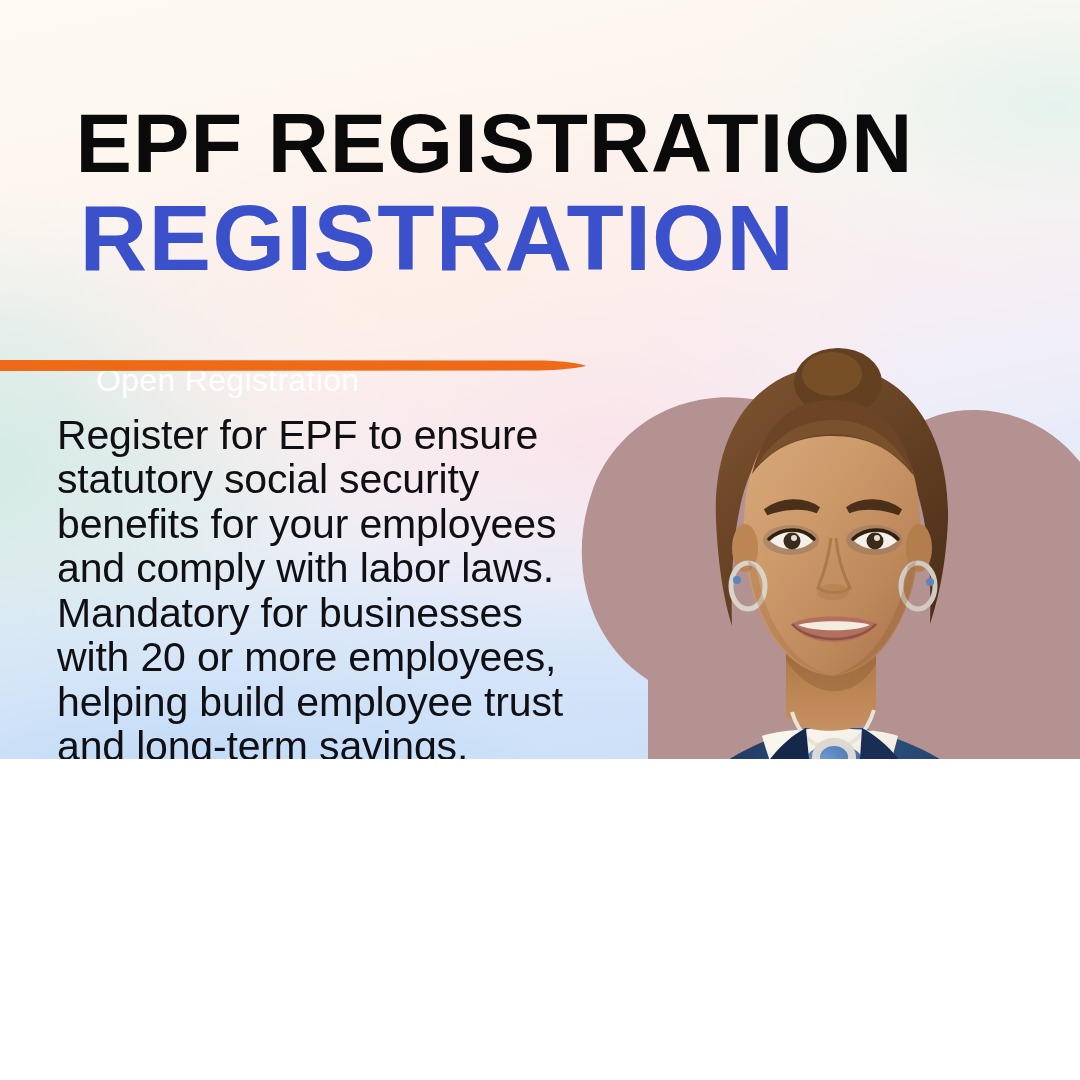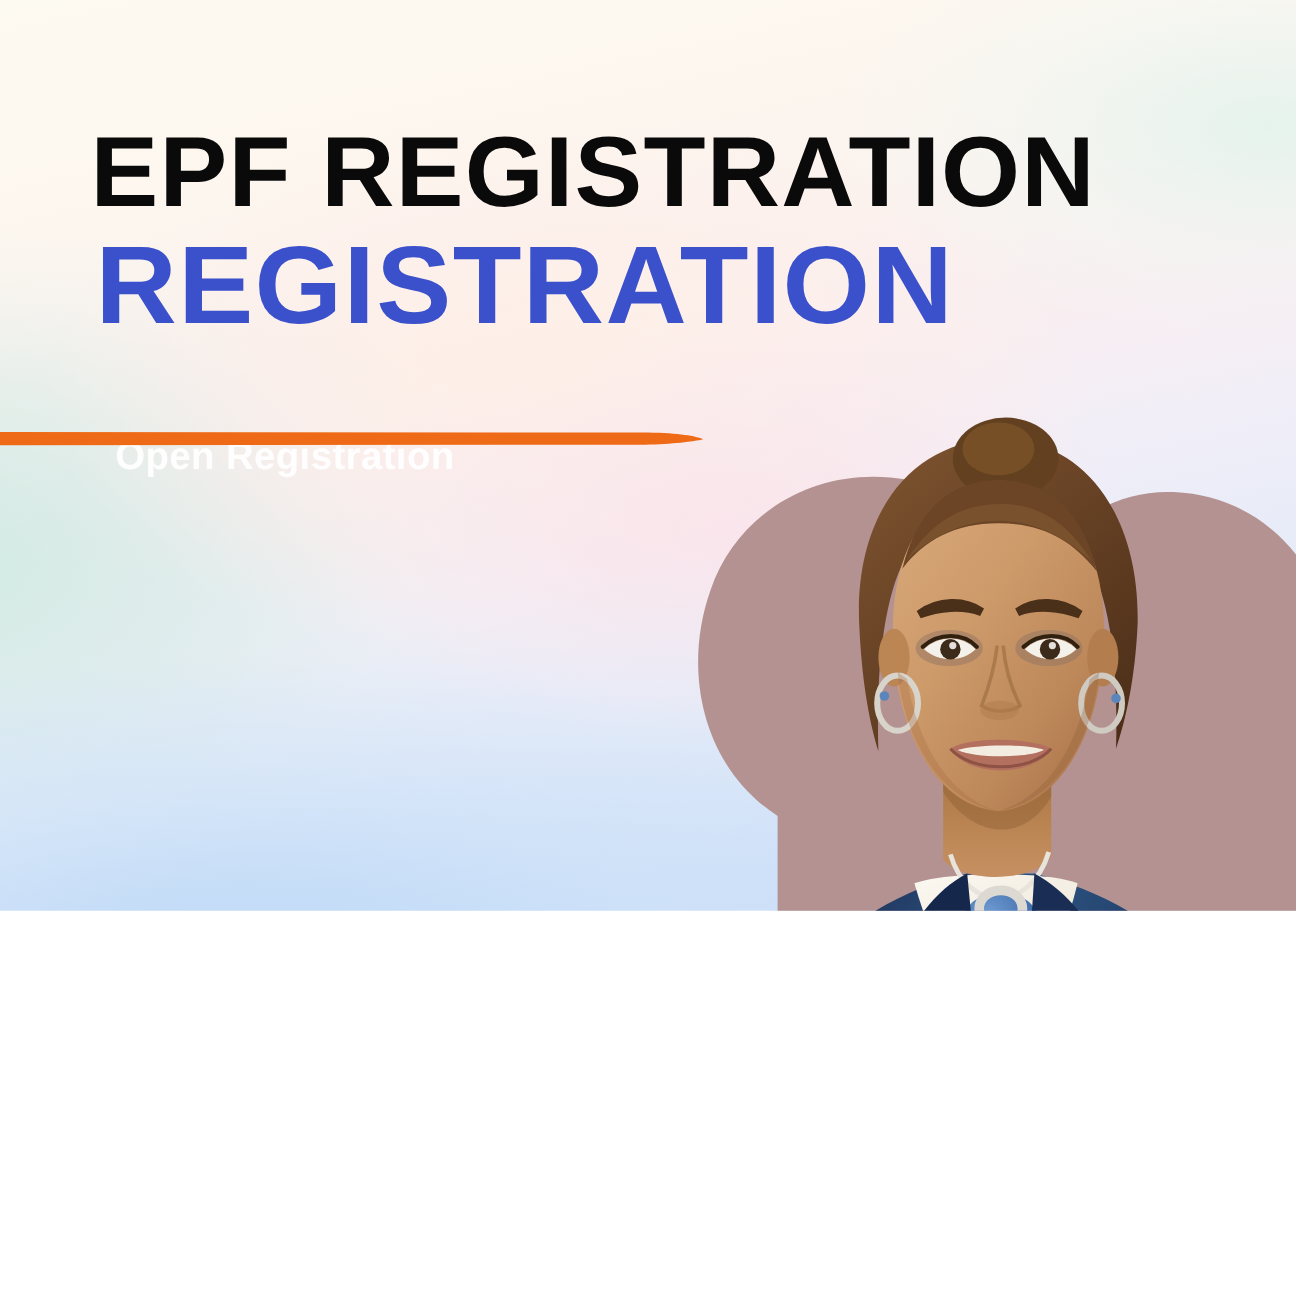--- a/index.html
+++ b/index.html
@@ -133,21 +133,21 @@
     height: 20px;
     z-index: 6;
   }
   .divider-wrap svg { display: block; }
 
   .ghost-label {
     position: absolute;
     left: 96px;
     top: 362px;
     font-size: 32px;
-    font-weight: 700;
+    font-weight: 400;
     color: #ffffff;
     letter-spacing: 0.01em;
     white-space: nowrap;
     z-index: 5;
     opacity: 0.96;
   }
 
   
   .body-copy {
     position: absolute;
@@ -387,14 +387,15 @@
   </div>
 
   <div class="divider-wrap">
     <svg viewBox="0 0 1080 20" width="1080" height="20" xmlns="http://www.w3.org/2000/svg" aria-hidden="true">
       <path d="M0 4 L 540 4.5 C 566 5 580 7.5 586 10 C 578 12 560 14 538 14.6 L 0 15 Z" fill="#ee6a17"></path>
     </svg>
   </div>
 
   <div class="ghost-label">Open Registration</div>
 
+  <p class="body-copy">Register for EPF to ensure statutory social security benefits for your employees and comply with labor laws. Mandatory for businesses with 20 or more employees, helping build employee trust and long-term savings.</p>
 
 </div>
 
 </body></html>

